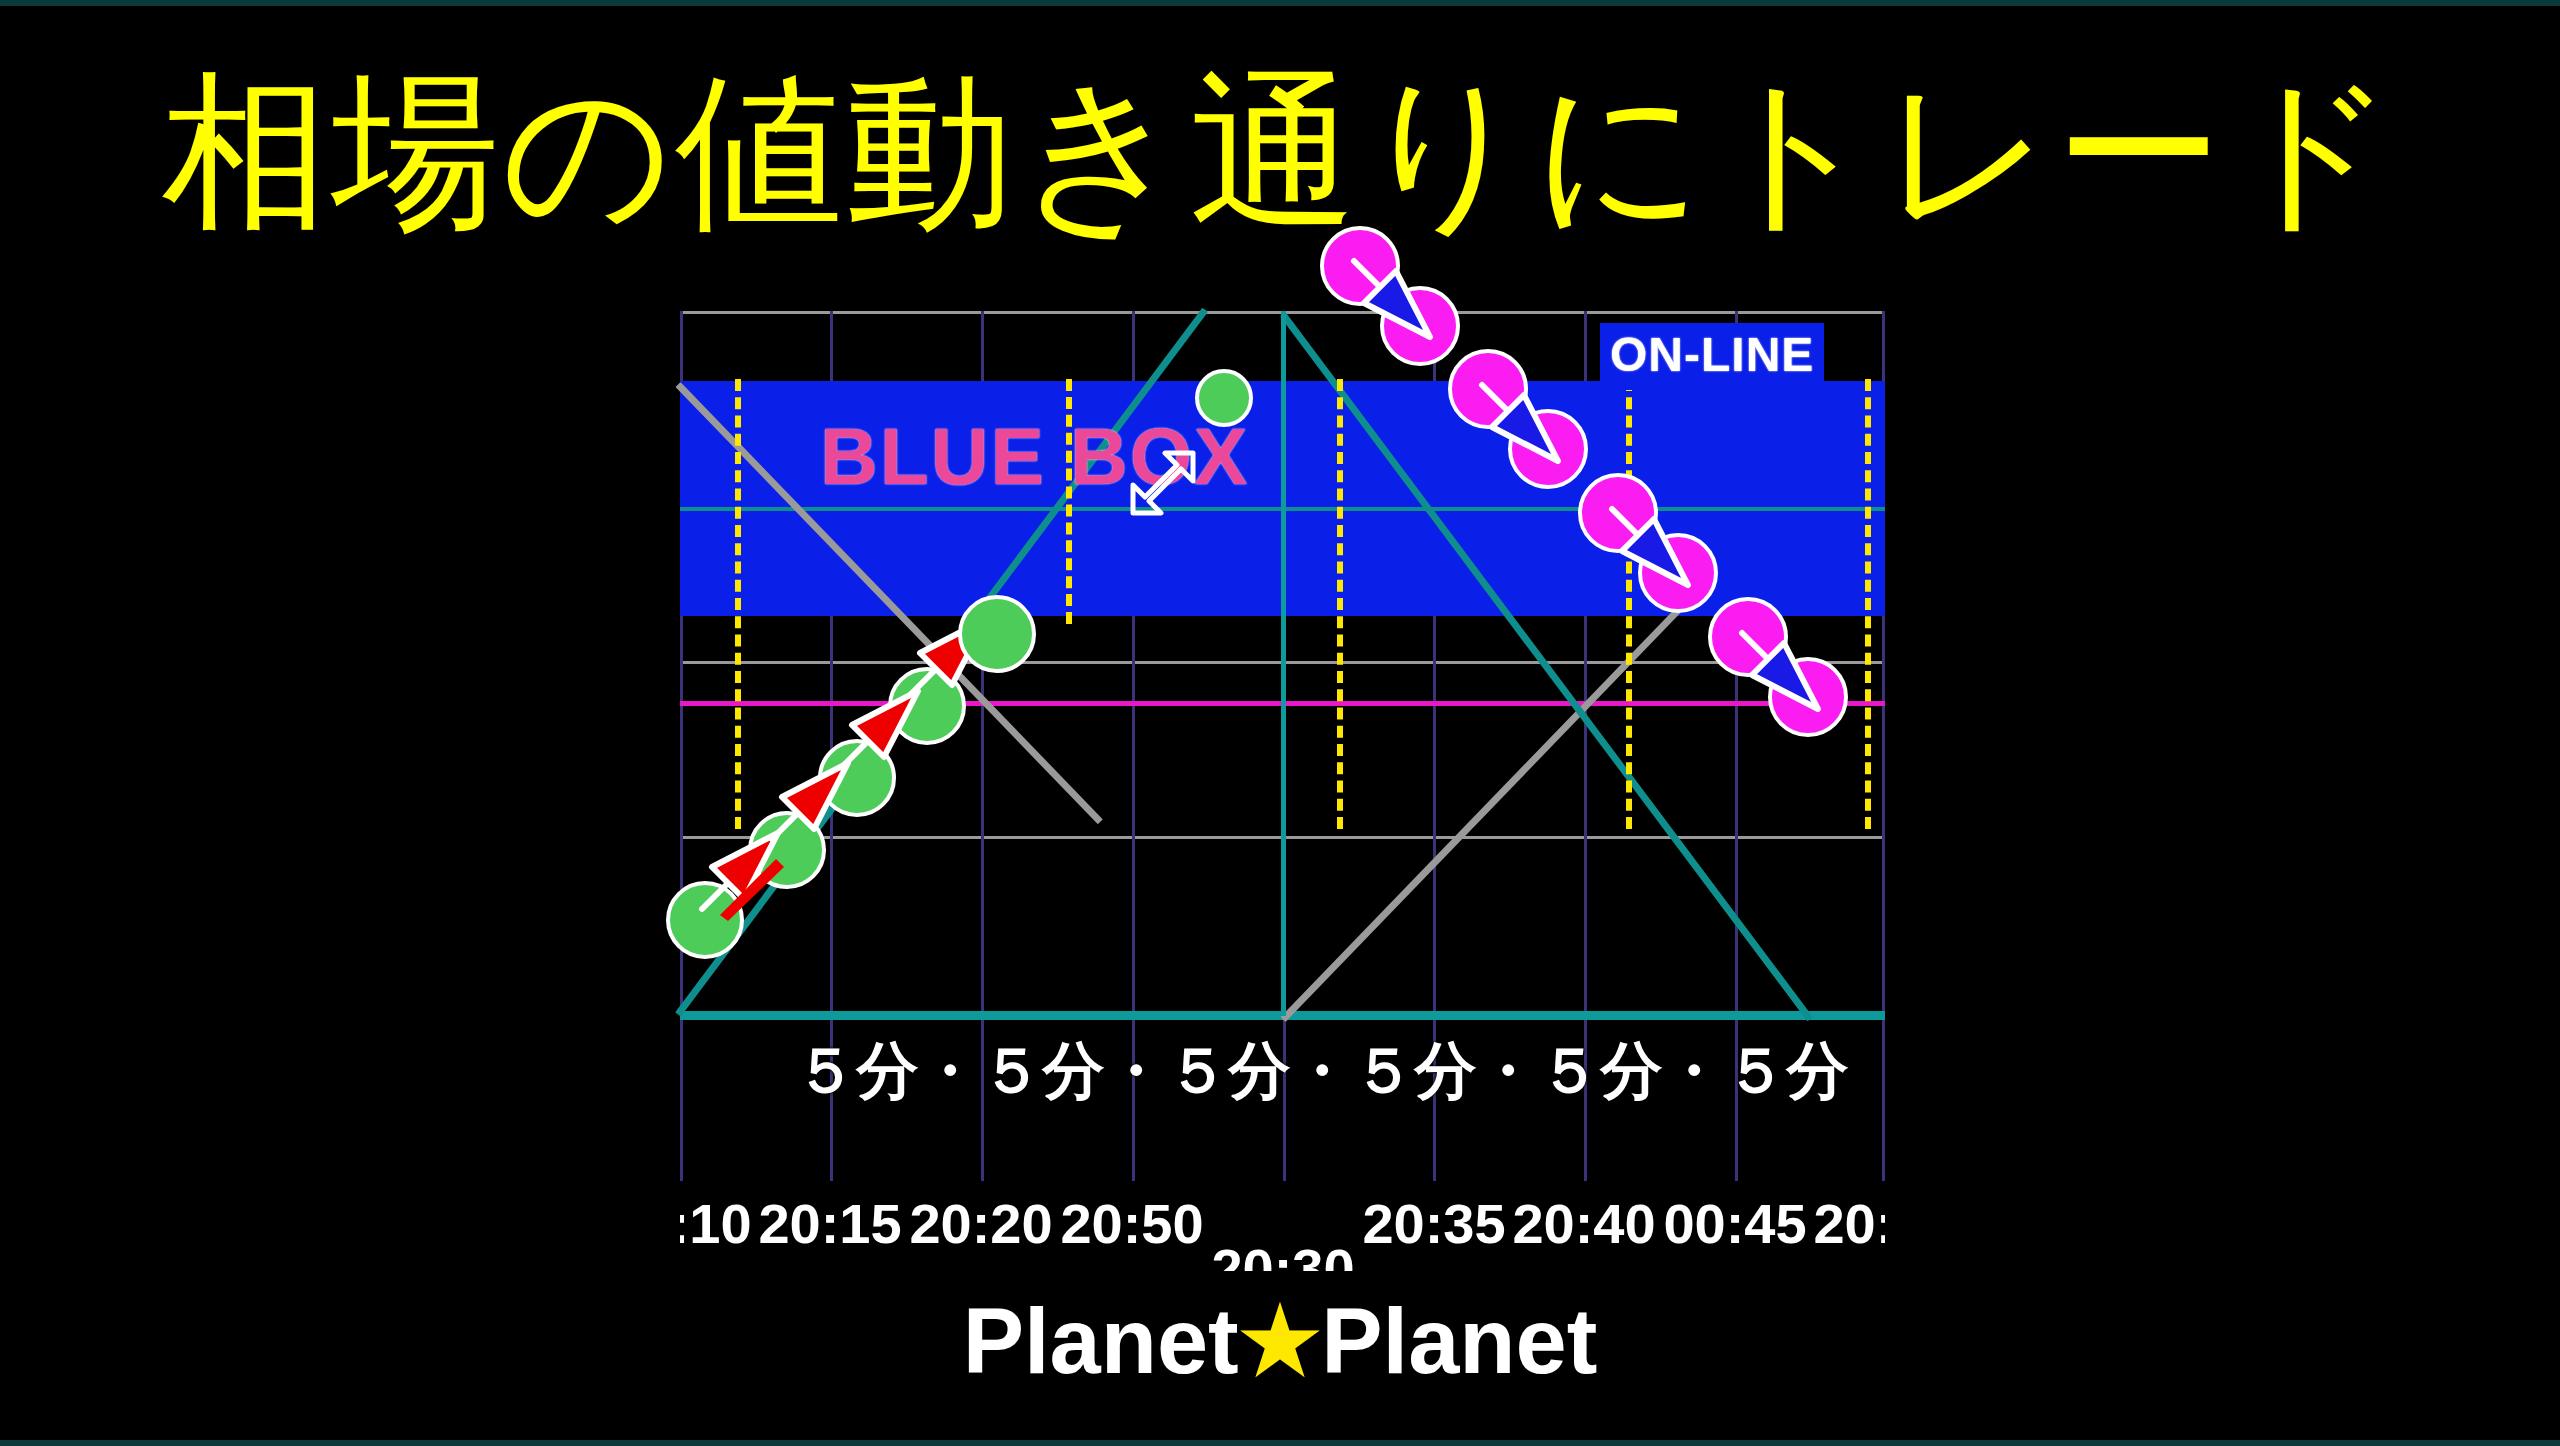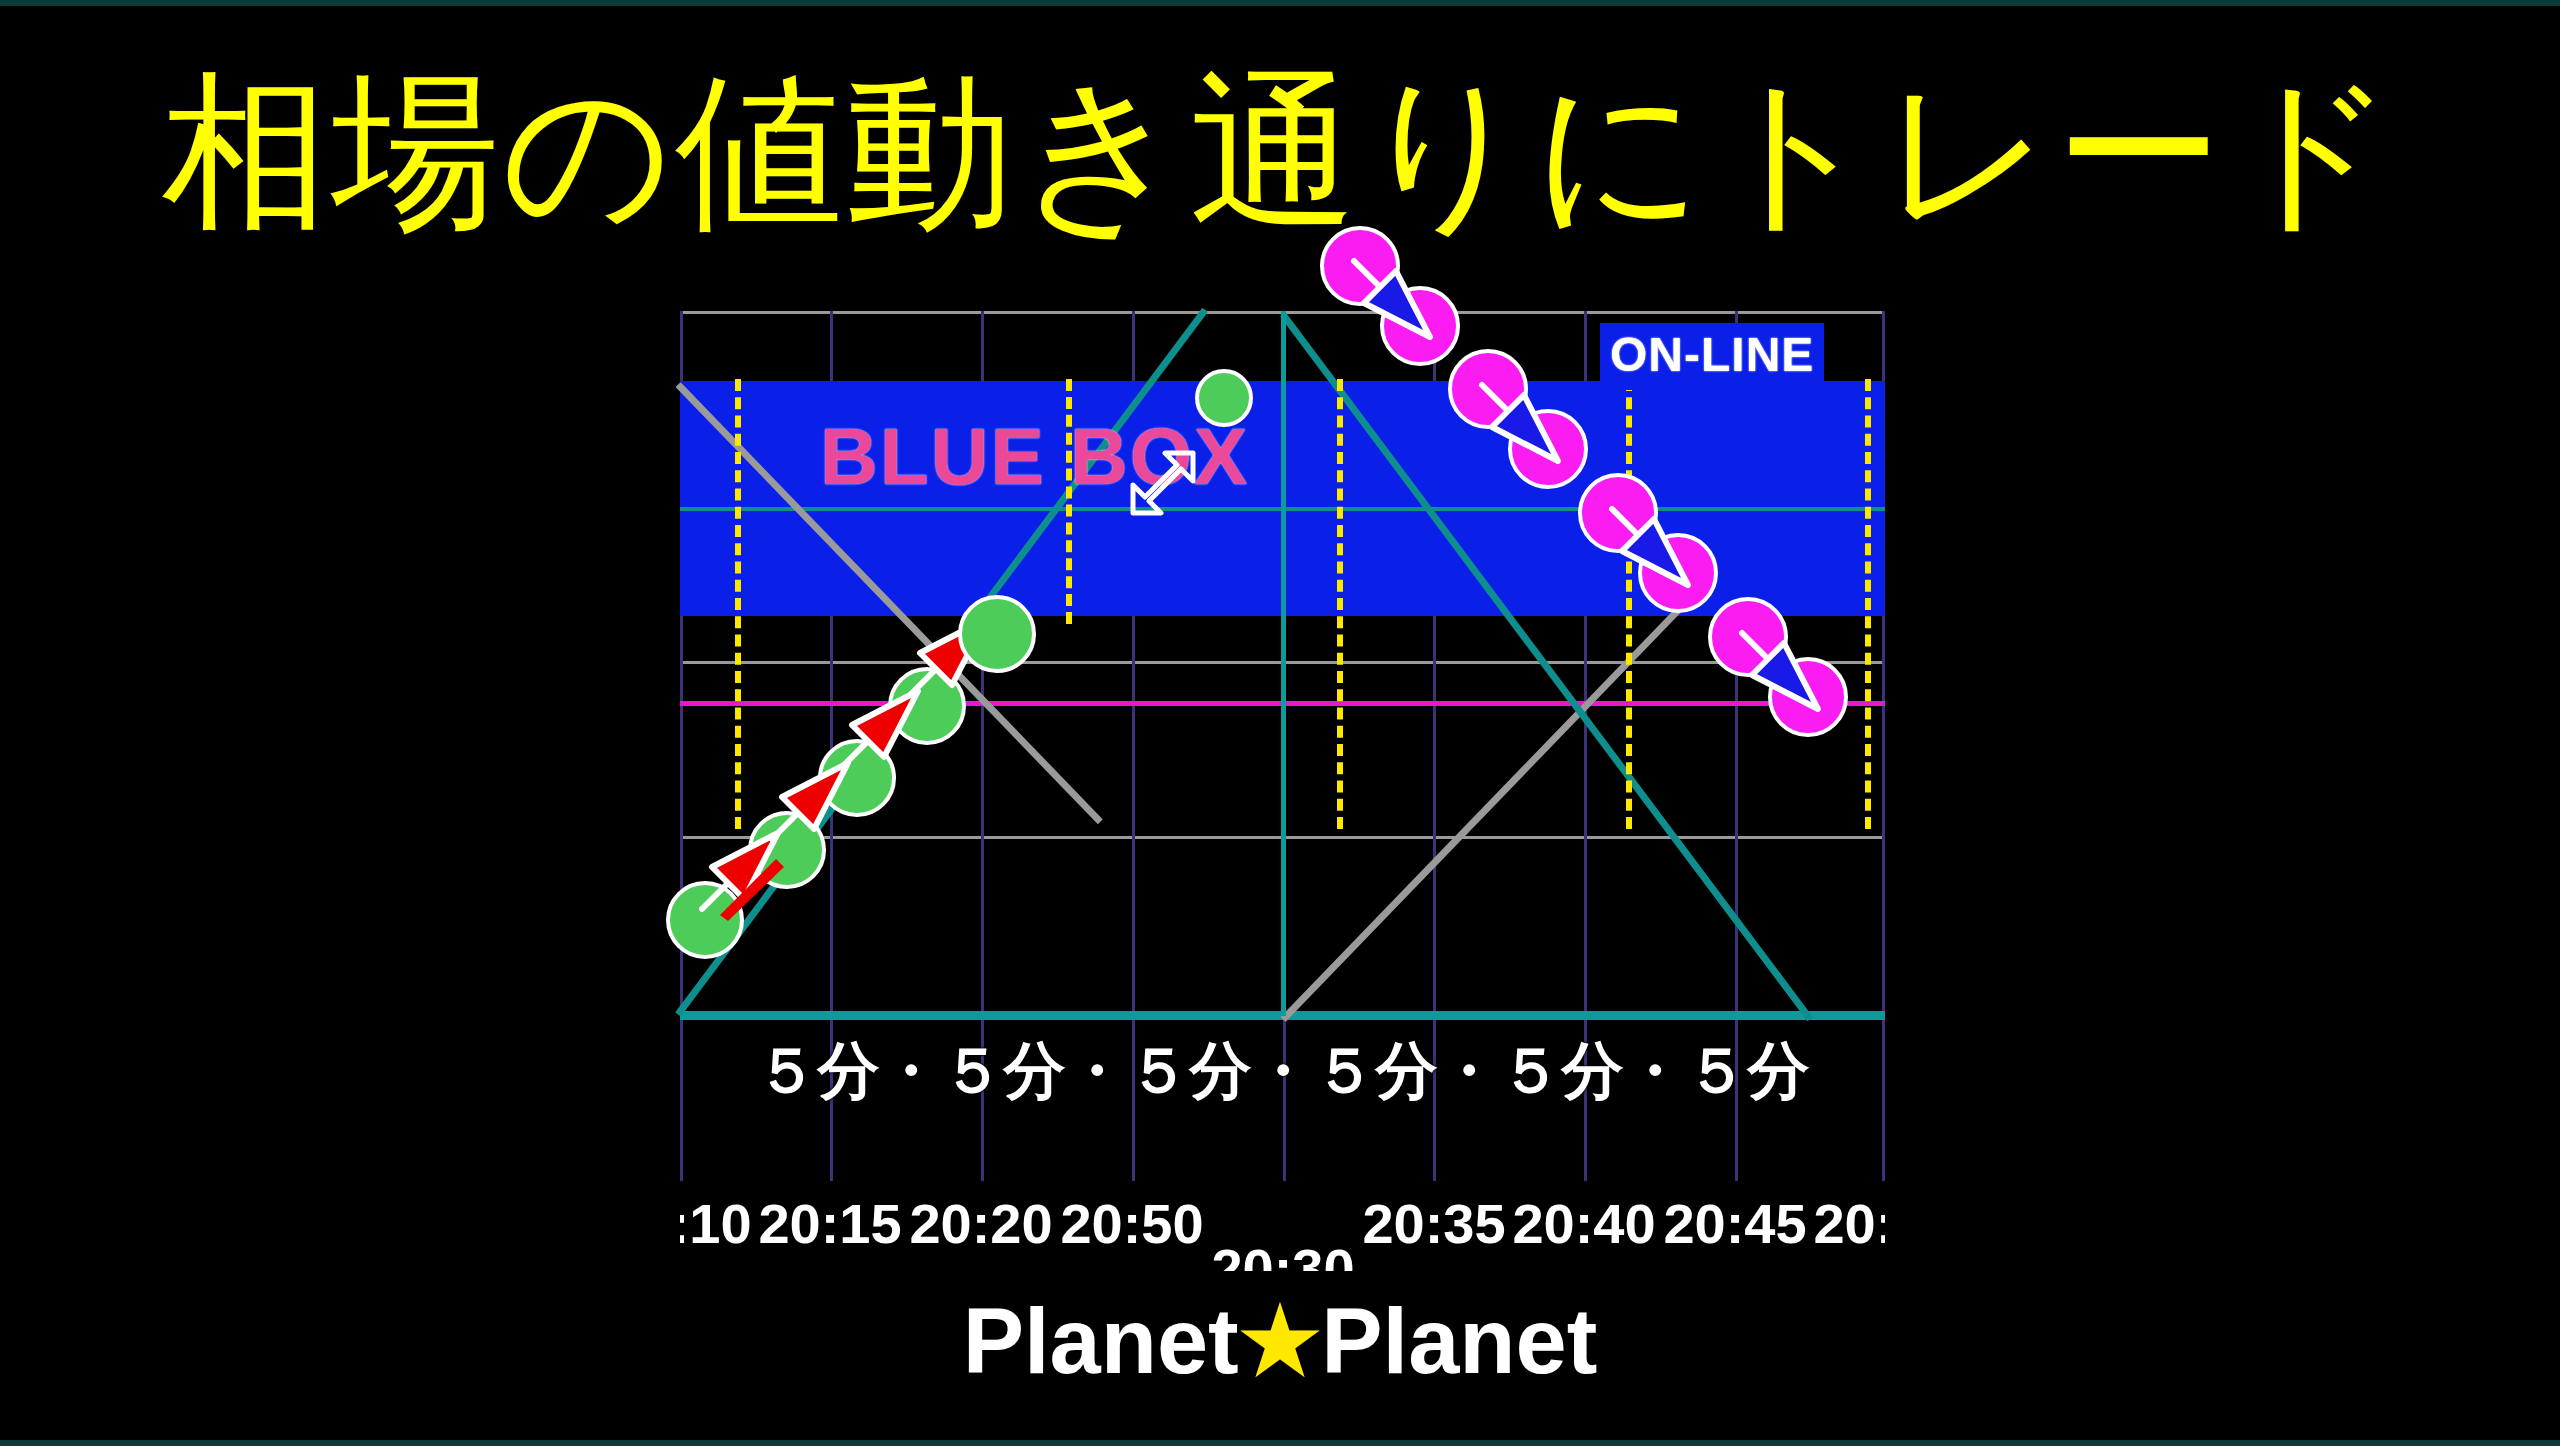--- a/index.html
+++ b/index.html
@@ -182,31 +182,31 @@
     <div class="dot down" style="left:1028px;top:286px;width:80px;height:80px;"></div>
     <div class="dot down" style="left:1088px;top:346px;width:80px;height:80px;"></div>
     <div class="arrow" style="left:1050px;top:310px;">
       <svg width="100" height="100" viewBox="0 0 100 100">
         <path d="M12 12 L38 38 L22 54 L88 88 L54 22 L38 38 Z" fill="#1a1ae6" stroke="#ffffff" stroke-width="6" stroke-linejoin="round"></path>
       </svg>
     </div>
 
     <div id="online" style="left:920px;top:12px;text-align:center;">ON-LINE</div>
 
-    <div id="minrow" style="top:718px;">５分・５分・５分・５分・５分・５分</div>
+    <div id="minrow" style="top:718px;padding-left:39px;">５分・５分・５分・５分・５分・５分</div>
 
     <div id="xaxis">
       <div class="xlab" style="left:0px;">20:10</div>
       <div class="xlab" style="left:150px;">20:15</div>
       <div class="xlab" style="left:301px;">20:20</div>
       <div class="xlab" style="left:452px;">20:50</div>
       <div class="xlab" style="left:603px;margin-top:45px;">20:30</div>
       <div class="xlab" style="left:754px;">20:35</div>
       <div class="xlab" style="left:904px;">20:40</div>
-      <div class="xlab" style="left:1055px;">20:45</div>
+      <div class="xlab" style="left:1055px;">00:45</div>
       <div class="xlab" style="left:1205px;">20:50</div>
     </div>
 
   </div>
 
   <div id="footer">
     <span>Planet</span><span class="star">★</span><span>Planet</span>
   </div>
 
 </div>

